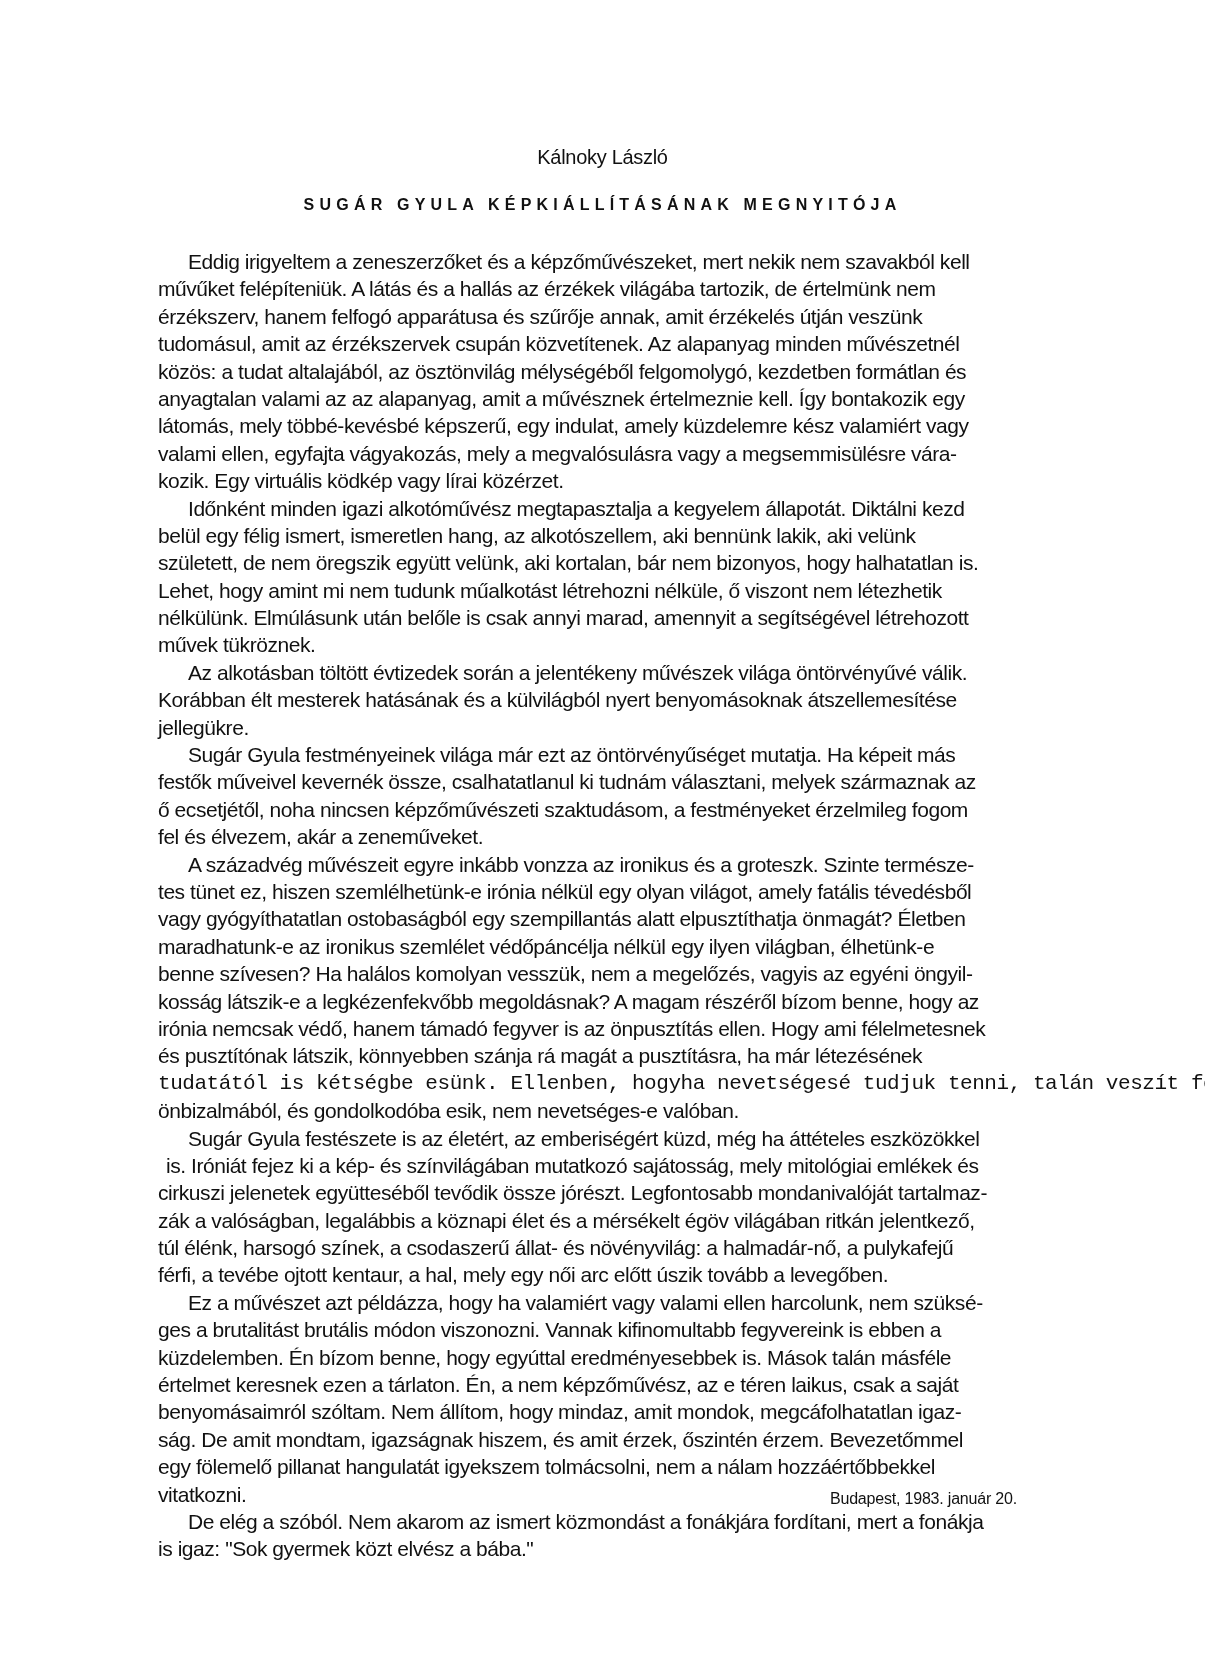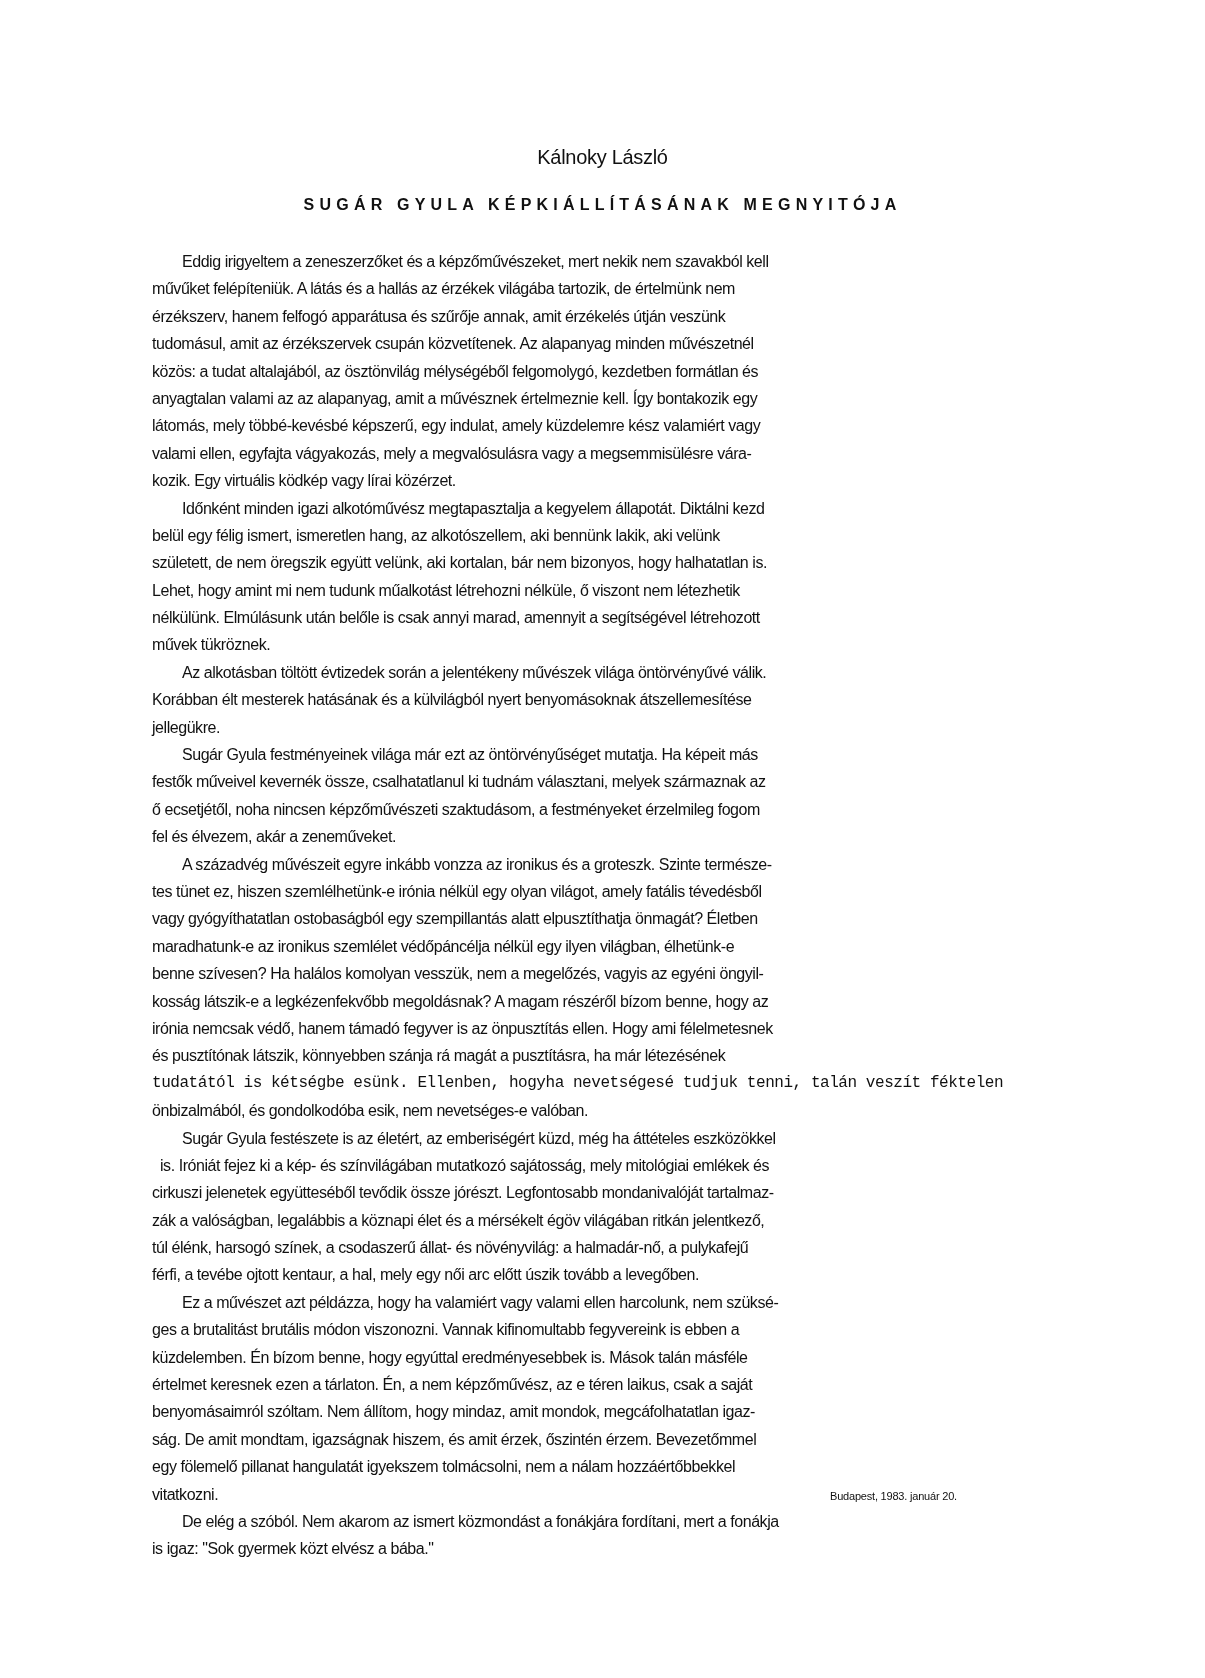--- a/index.html
+++ b/index.html
@@ -2,27 +2,27 @@
 <html><head>
 <meta charset="utf-8">
 <style>
   html, body { margin: 0; padding: 0; background: #ffffff; }
   body { width: 1205px; height: 1678px; position: relative; overflow: hidden;
          font-family: "Liberation Sans", "DejaVu Sans", sans-serif; color: #111; }
   .author { position: absolute; top: 146px; left: 0; width: 1205px; text-align: center;
             font-size: 20px; letter-spacing: -0.3px; }
   .title { position: absolute; top: 196px; left: 0; width: 1205px; text-align: center;
            font-size: 16px; font-weight: bold; letter-spacing: 5.2px; }
-  .body { position: absolute; top: 248px; left: 152px; width: 866px;
-          font-size: 16px; line-height: 27.4px; letter-spacing: -0.45px; }
+  .body { position: absolute; top: 248px; left: 158px; width: 866px;
+          font-size: 21px; line-height: 27.4px; letter-spacing: -0.45px; }
   .line { display: block; text-align: justify; text-align-last: justify; white-space: nowrap;
           overflow: visible; height: 27.4px; }
   .line.last { text-align-last: left; }
   .line.indent { padding-left: 30px; }
-  .date { position: absolute; top: 1490px; left: 830px; font-size: 11px; letter-spacing: -0.2px; }
+  .date { position: absolute; top: 1490px; left: 830px; font-size: 16px; letter-spacing: -0.2px; }
 </style>
 </head>
 <body>
 
 <div>
   <div class="author">Kálnoky László</div>
   <div class="title">SUGÁR GYULA KÉPKIÁLLÍTÁSÁNAK MEGNYITÓJA</div>
 
   <div class="body" id="body">
       <div>

